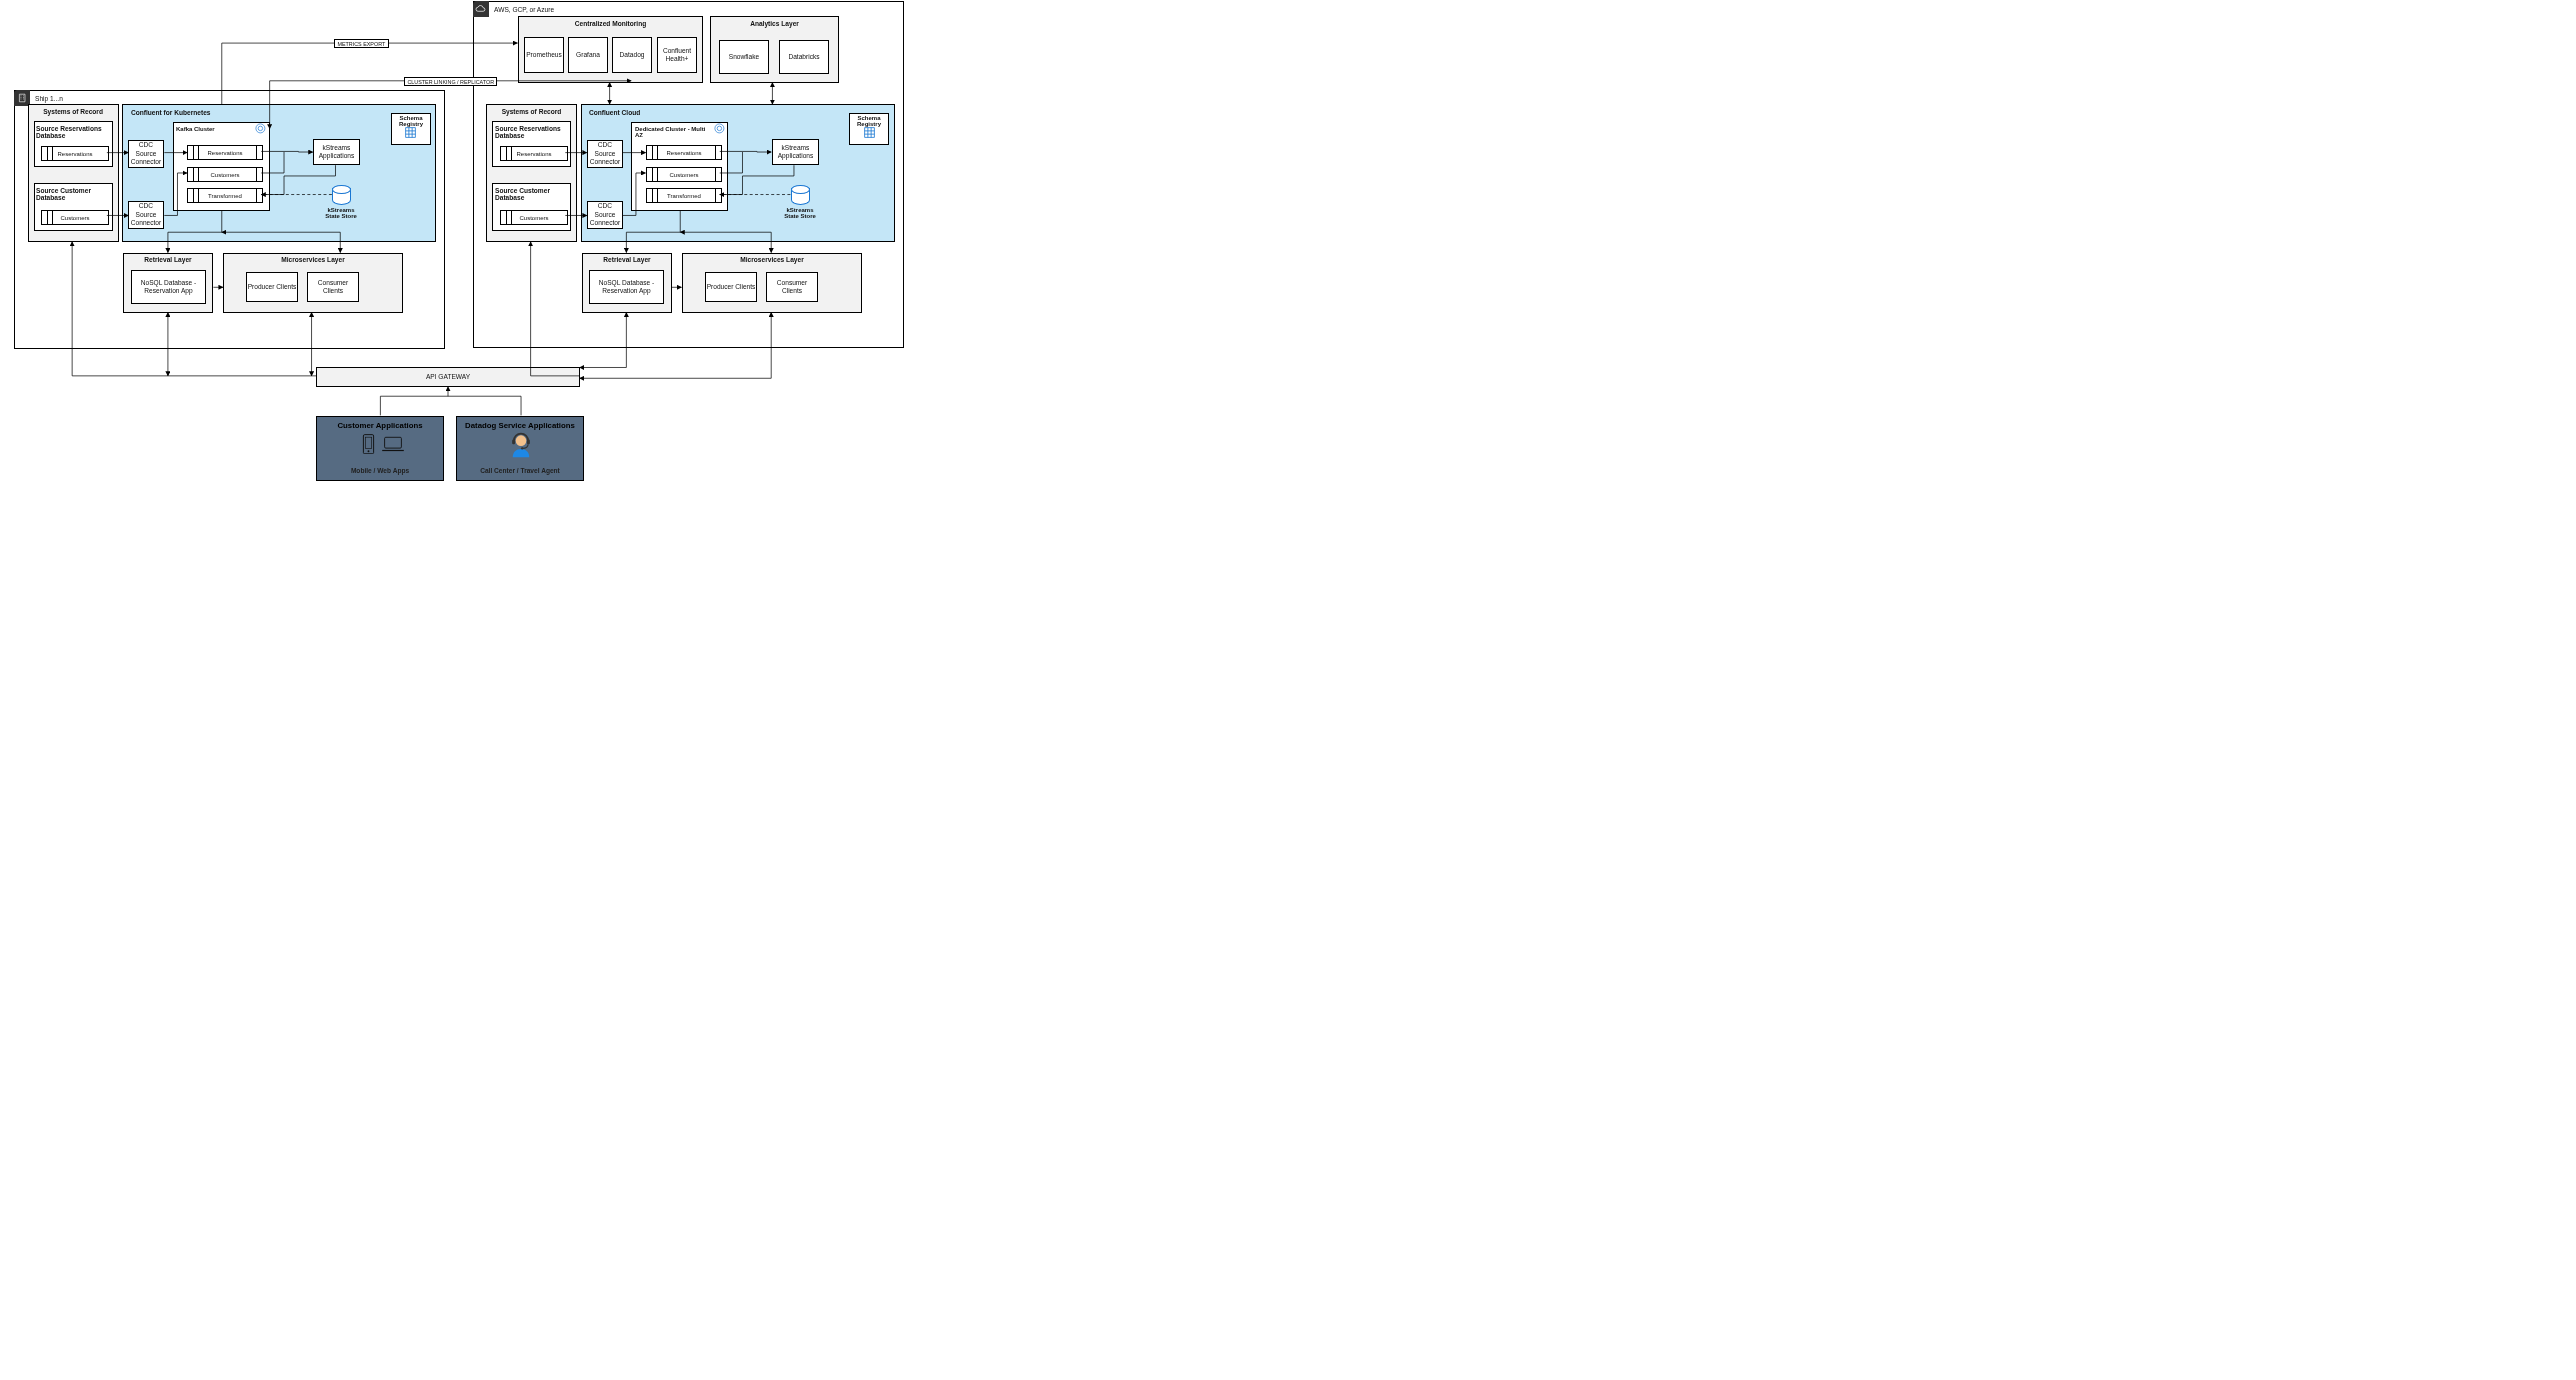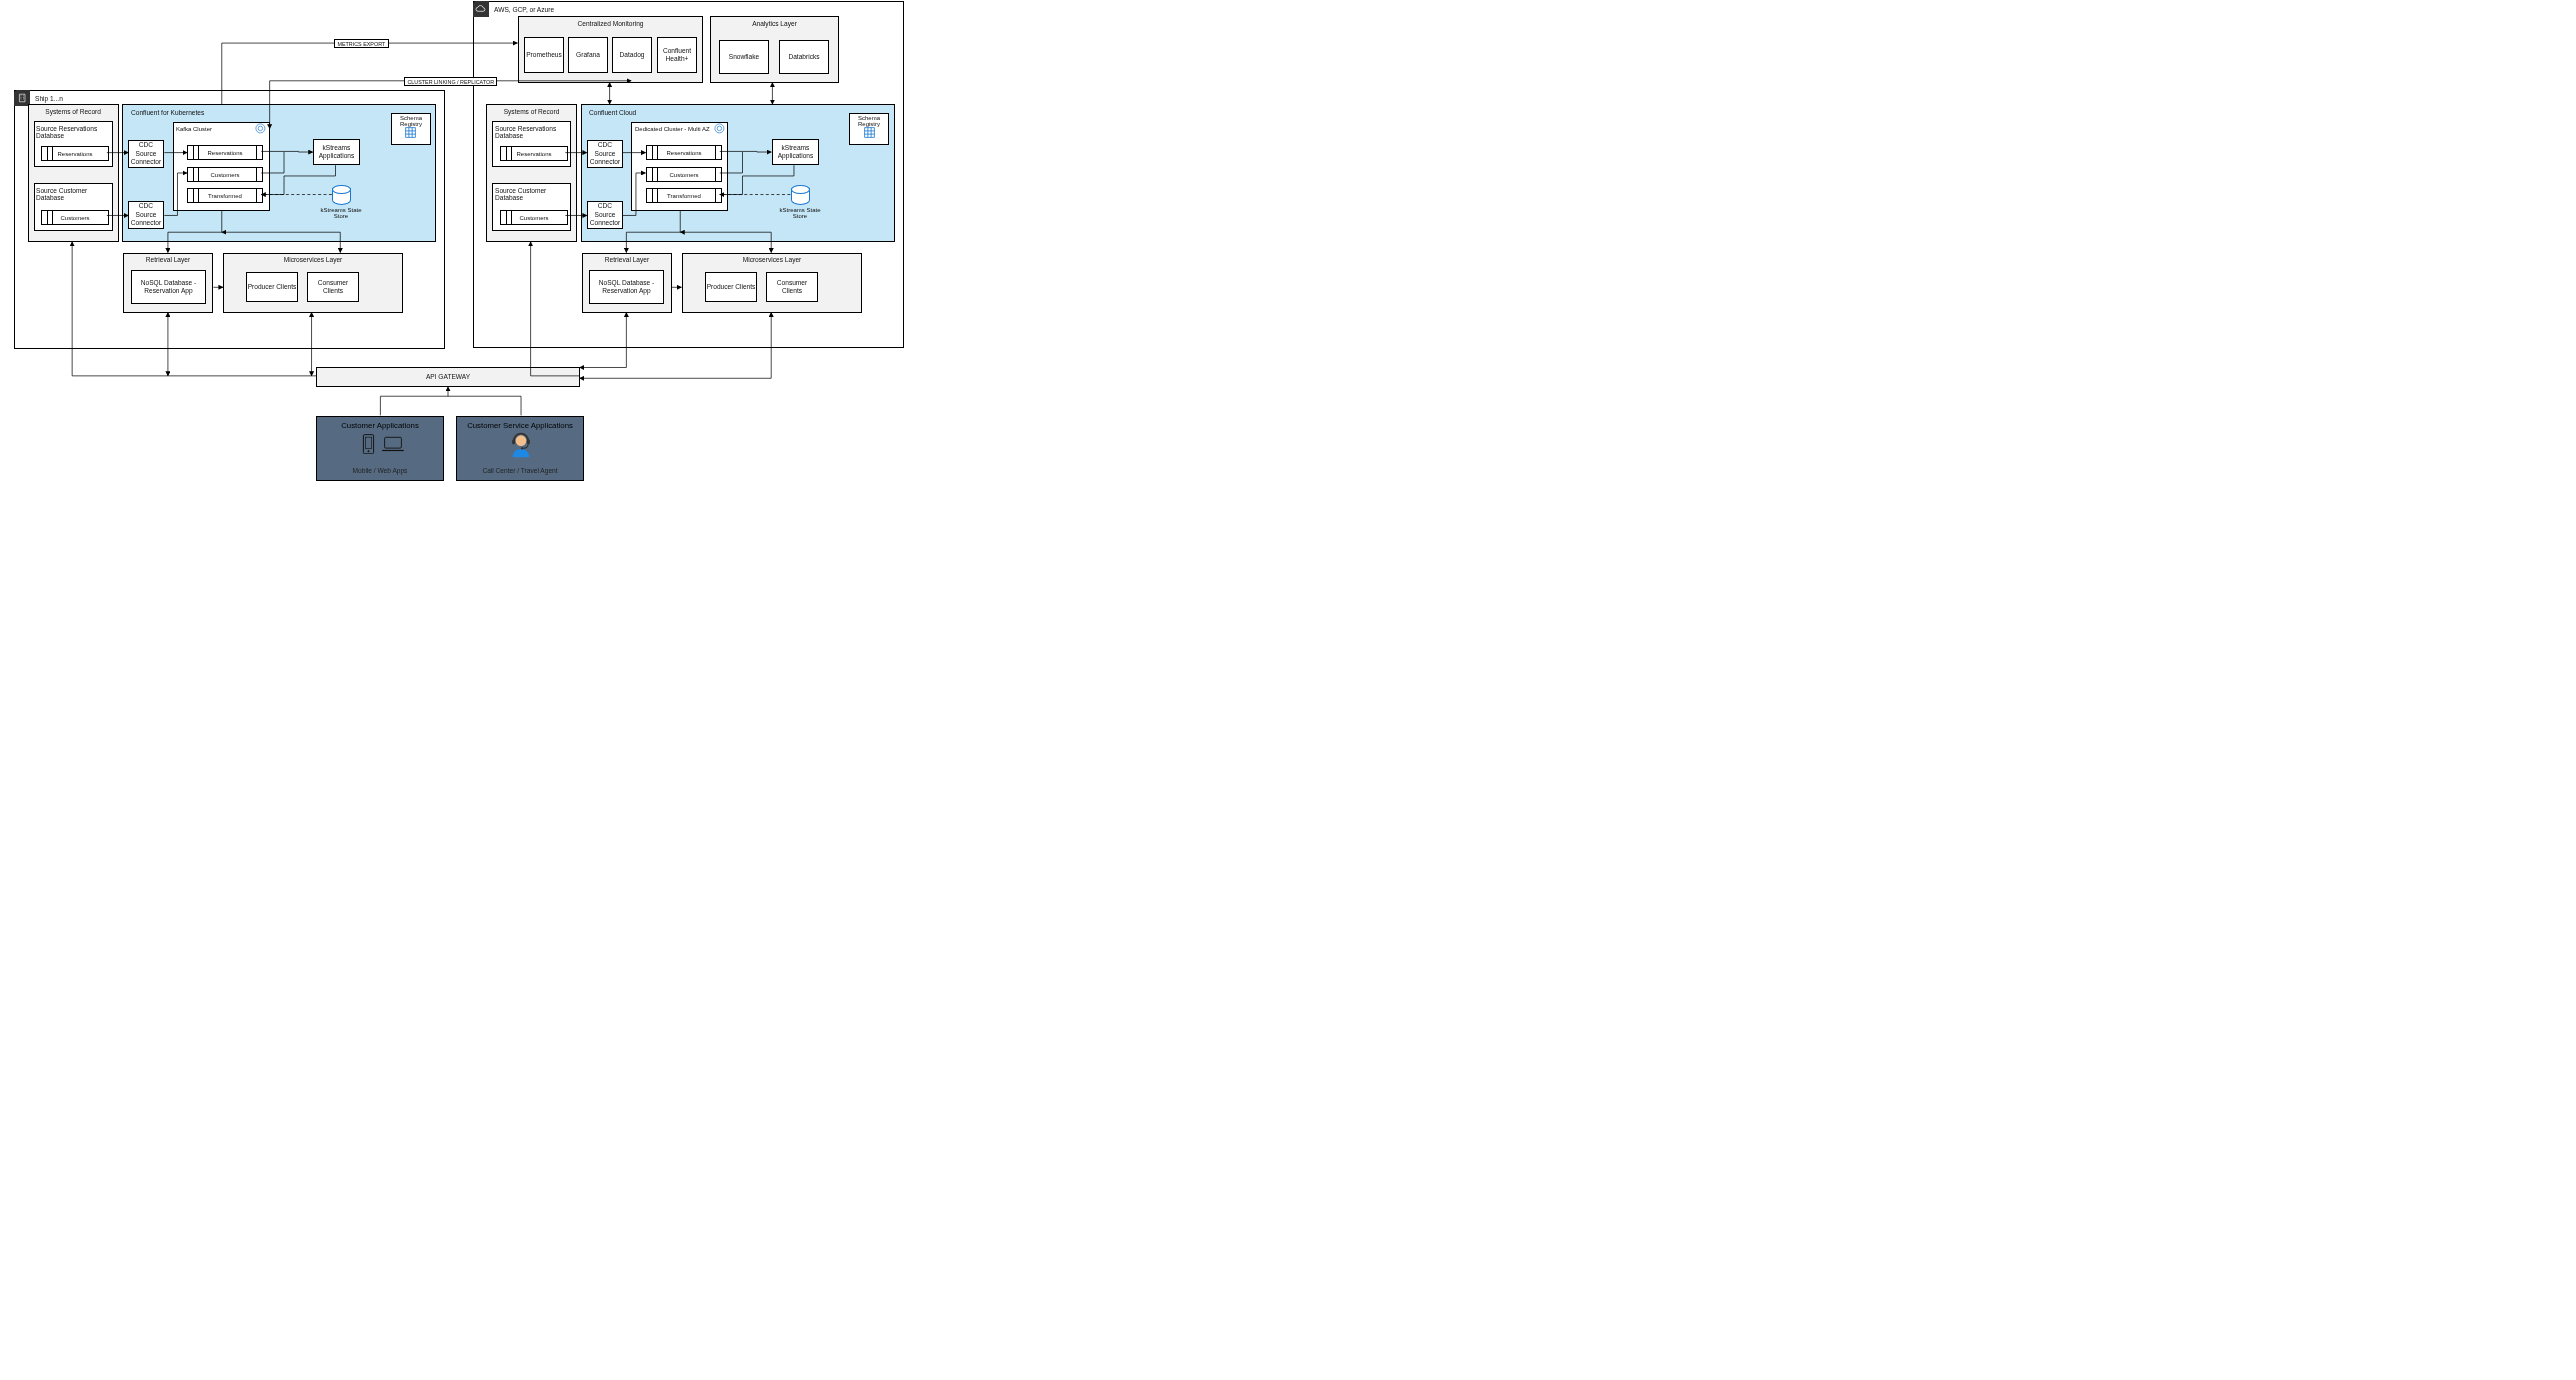--- a/index.html
+++ b/index.html
@@ -4,21 +4,21 @@
 <style>
   html,body{margin:0;padding:0;font-family:-apple-system,BlinkMacSystemFont,"Segoe UI",Helvetica,Arial,sans-serif;background:#fff;color:#111;}
   #canvas{position:relative;width:908px;height:486px;}
   .box{position:absolute;box-sizing:border-box;border:0.6px solid #000;}
   .panel{background:#f2f2f2;}
   .white{background:#fff;}
   .blue{background:#c4e6f7;}
   .dark{background:#566b82;color:#eee;}
   .title{position:absolute;font-size:6.6px;white-space:nowrap;}
   .ctr{display:flex;align-items:center;justify-content:center;text-align:center;font-size:6.6px;line-height:1.25;}
-  .tbox{position:absolute;font-size:6.6px;text-align:center;}
+  .tbox{position:absolute;font-size:6.6px;text-align:center;font-weight:bold;}
   .badge{position:absolute;width:15.6px;height:15.6px;background:#333;border-top-left-radius:3.6px;display:flex;align-items:center;justify-content:center;}
   .icon-svg{display:block;}
   .edge-label{position:absolute;background:#fff;border:0.6px solid #000;font-size:5.4px;padding:0.6px 2.4px;white-space:nowrap;}
   .tiny{font-size:6px;}
   .cyl-top,.cyl-body{position:absolute;border:0.6px solid #1976d2;background:#fff;}
   .cyl-top{border-radius:50%;}
   .cyl-body{border-top:none;border-bottom-left-radius:50% 30%;border-bottom-right-radius:50% 30%;}
   .headset{position:absolute;}
   .topic{position:absolute;border:0.6px solid #000;background:#fff;height:13px;}
   .topic .part{position:absolute;top:0;bottom:0;border-right:0.6px solid #000;}
@@ -206,21 +206,21 @@
       <rect x="5" y="5" width="10" height="18" fill="none" stroke="#111" stroke-width="1"></rect>
       <circle cx="10" cy="27" r="1.5" fill="#111"></circle>
     </svg>
   <svg style="position:absolute;left:381px;top:436px;" width="24" height="17" viewBox="0 0 40 28">
       <rect x="6" y="2" width="28" height="18" rx="2" fill="none" stroke="#111" stroke-width="1.5"></rect>
       <path d="M2 24h36" stroke="#111" stroke-width="2"></path>
     </svg>
   <div class="tbox" style="left:316px;top:467px;width:128px;color:#222;">Mobile / Web Apps</div>
 
   <div class="box dark" style="left:456px;top:416px;width:128px;height:65px;"></div>
-  <div class="tbox" style="left:456px;top:421px;width:128px;font-size:7.8px;color:#000;">Customer Service Applications</div>
+  <div class="tbox" style="left:456px;top:421px;width:128px;font-size:7.8px;color:#000;">Datadog Service Applications</div>
   <svg class="headset" style="left:508px;top:431px;" width="26" height="27.6" viewBox="0 0 44 46">
     <circle cx="22" cy="16" r="9" fill="#f3c08b"></circle>
     <path d="M8 44c0-9 6-14 14-14s14 5 14 14z" fill="#1e88e5"></path>
     <path d="M10 16a12 12 0 0 1 24 0" fill="none" stroke="#333" stroke-width="3"></path>
     <rect x="7" y="14" width="5" height="8" rx="2" fill="#333"></rect>
       <rect x="32" y="14" width="5" height="8" rx="2" fill="#333"></rect>
     <path d="M34 22c0 5-5 7-10 7" fill="none" stroke="#333" stroke-width="2"></path>
       <circle cx="24" cy="29" r="2" fill="#333"></circle>
   </svg>
   <div class="tbox" style="left:456px;top:467px;width:128px;color:#222;">Call Center / Travel Agent</div>

